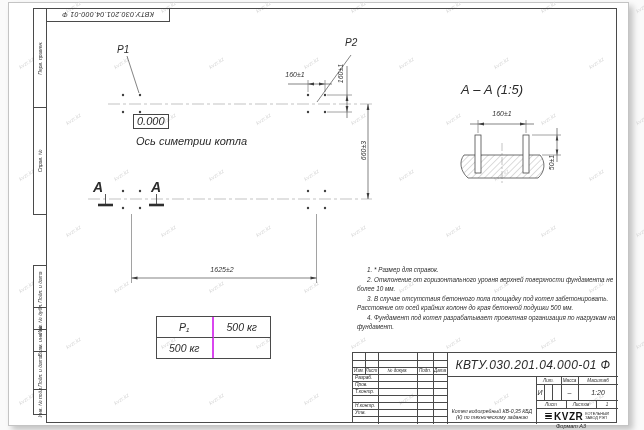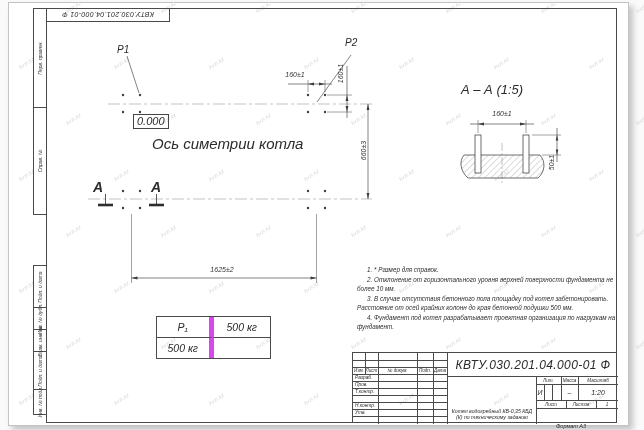--- a/index.html
+++ b/index.html
@@ -25,21 +25,21 @@
   .vlab { position:absolute; left:50%; top:50%; transform:translate(-50%,-50%) rotate(-90deg);
     white-space:nowrap; font-size:5px; font-style:italic; color:#333; }
   .corner-box { position:absolute; left:46px; top:8px; width:124px; height:14px; z-index:5;
     border-right:1px solid #4a4a4a; border-bottom:1px solid #4a4a4a;
     display:flex; align-items:center; justify-content:center; }
   .rot180 { transform:rotate(180deg); font-size:7px; font-style:italic; letter-spacing:.3px; }
   
   .ptable { position:absolute; left:156px; top:316px; width:115px; height:43px; z-index:5;
     display:grid; grid-template-columns:1fr 1fr; grid-template-rows:1fr 1fr;
     border:1px solid #4a4a4a; font-style:italic; text-align:center; }
-  .ptable > div { border-right:5px solid #d946ef; border-bottom:1px solid #4a4a4a;
+  .ptable > div { border-right:2px solid #d946ef; border-bottom:1px solid #4a4a4a;
     display:flex; align-items:center; justify-content:center; font-size:10.5px; }
   .ptable > div:nth-child(2n) { border-right:none; }
   .ptable > div:nth-child(3), .ptable > div:nth-child(4) { border-bottom:none; }
   
   .notes { position:absolute; left:357px; top:266px; width:261px; z-index:5;
     font-size:6.3px; font-style:italic; line-height:1.42; color:#2d2d2d; }
   .note { text-indent:10px; margin-bottom:1px; }
   
   .tb { position:absolute; left:352px; top:352px; width:265px; height:71px; z-index:5;
     border-top:1px solid #4a4a4a; border-left:1px solid #4a4a4a; font-style:italic; }
@@ -247,21 +247,21 @@
           <polygon points="526,124 520,122.6 520,125.4"></polygon>
         <polygon points="557,135 555.7,140.5 558.3,140.5"></polygon>
           <polygon points="557,155 555.7,149.5 558.3,149.5"></polygon>
       </g>
     </g>
   </svg>
 
   <span class="lab" style="left:117px;top:44px;font-size:10px;">Р1</span>
   <span class="lab" style="left:345px;top:37px;font-size:10px;">Р2</span>
   <span class="lab elev" style="left:133px;top:114px;">0.000</span>
-  <span class="lab" style="left:152px;top:135px;font-size:15px;">Ось симетрии котла</span>
+  <span class="lab" style="left:136px;top:135px;font-size:11px;">Ось симетрии котла</span>
 
   <span class="lab dim" style="left:281px;top:71px;width:28px;text-align:center;">160±1</span>
   <span class="lab dim dimv" style="left:325px;top:70px;width:30px;">160±1</span>
   <span class="lab dim dimv" style="left:347px;top:147px;width:32px;">660±3</span>
   <span class="lab dim" style="left:196px;top:266px;width:52px;text-align:center;">1625±2</span>
 
   <span class="lab letterA" style="left:93px;top:179px;">А</span>
   <span class="lab letterA" style="left:151px;top:179px;">А</span>
 
   <span class="lab big" style="left:461px;top:82px;">А – А (1:5)</span>
@@ -331,16 +331,28 @@
     <div class="tcell hdr" style="left:208px;top:23px;width:17px;height:8px;">Масса</div>
     <div class="tcell hdr" style="left:225px;top:23px;width:40px;height:8px;">Масштаб</div>
     <div class="tcell val" style="left:183px;top:31px;width:8px;height:16px;">И</div>
     <div class="tcell val" style="left:208px;top:31px;width:17px;height:16px;">–</div>
     <div class="tcell val" style="left:225px;top:31px;width:40px;height:16px;">1:20</div>
 
     <div class="tcell hdr" style="left:183px;top:47px;width:30px;height:8px;">Лист</div>
     <div class="tcell hdr" style="left:213px;top:47px;width:30px;height:8px;">Листов</div>
     <div class="tcell hdr" style="left:243px;top:47px;width:22px;height:8px;">1</div>
 
+    <div class="logo-row">
+      <span class="logo-icon">
+          <i></i>
+          <i></i>
+          <i></i>
+        </span>
+      <span class="logo-text">KVZR</span>
+      <span class="logo-cap">
+        <div>КОТЕЛЬНЫЙ</div>
+        <div>ЗАВОД РЭП</div>
+      </span>
+    </div>
   </div>
 
   <span class="fmt">Формат А3</span>
 </div>
 
 </body></html>

